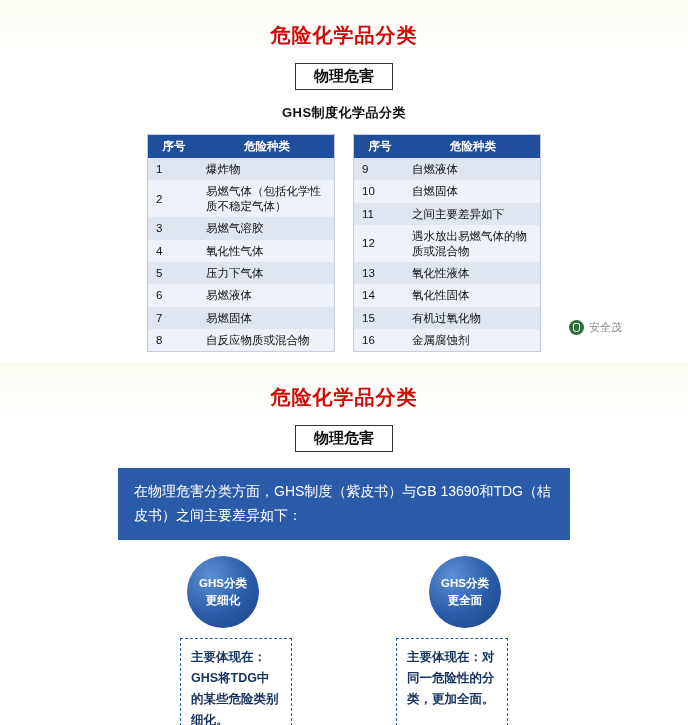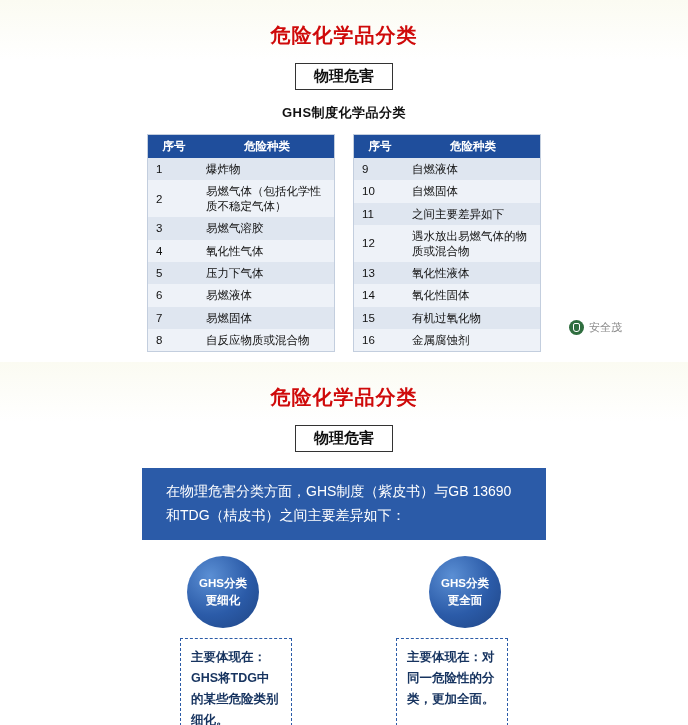--- a/index.html
+++ b/index.html
@@ -113,26 +113,26 @@
     width: 7px;
     height: 9px;
     border: 1.5px solid #fff;
     border-radius: 2px 2px 3px 3px;
     box-sizing: border-box;
   }
   .wm1 { right: 66px; top: 320px; }
 
   .blue-box {
     margin: 16px auto 16px auto;
-    width: 404px;
+    width: 452px;
     background: #2b5ba8;
     color: #ffffff;
     font-size: 14px;
     line-height: 1.7;
-    padding: 12px 24px;
+    padding: 12px 16px;
     box-sizing: border-box;
   }
   .circles {
     display: flex;
     justify-content: center;
     gap: 170px;
     margin-top: 16px;
   }
   .circle {
     width: 72px;

